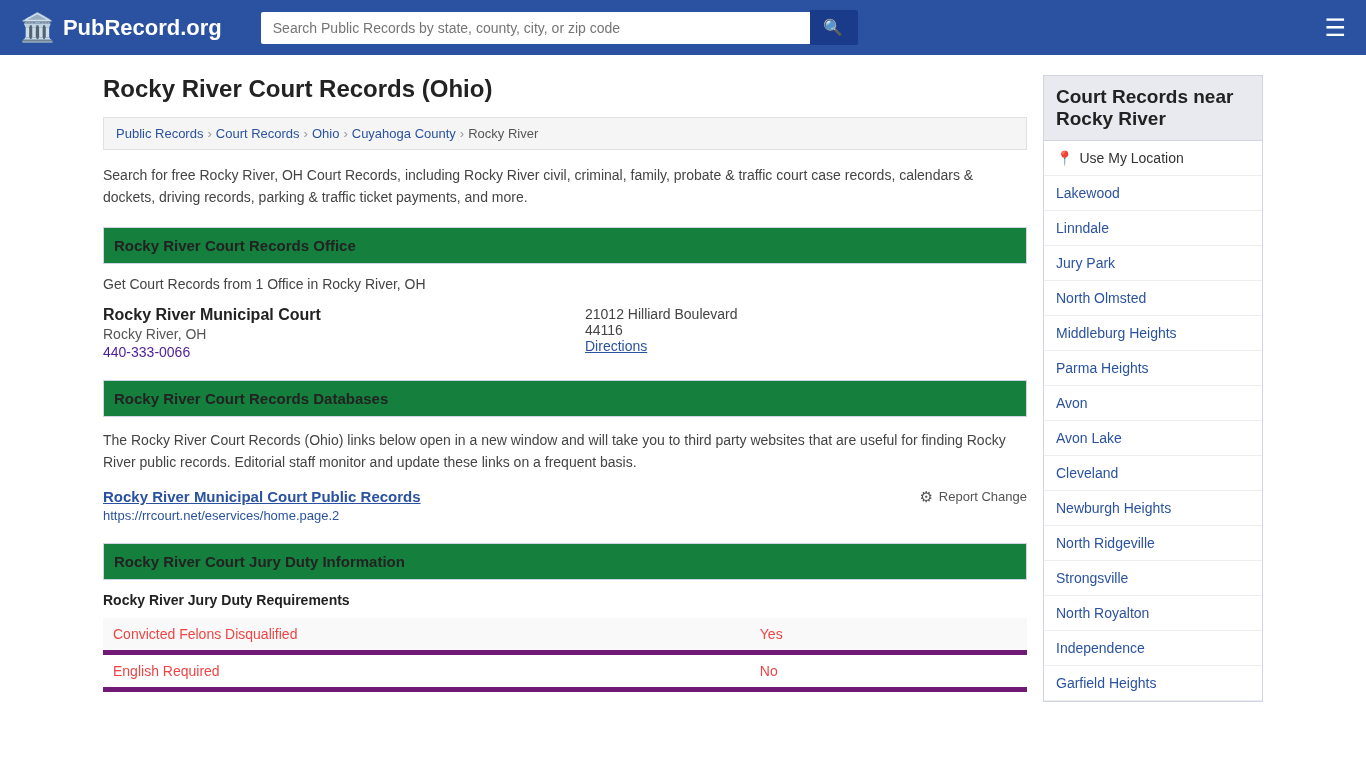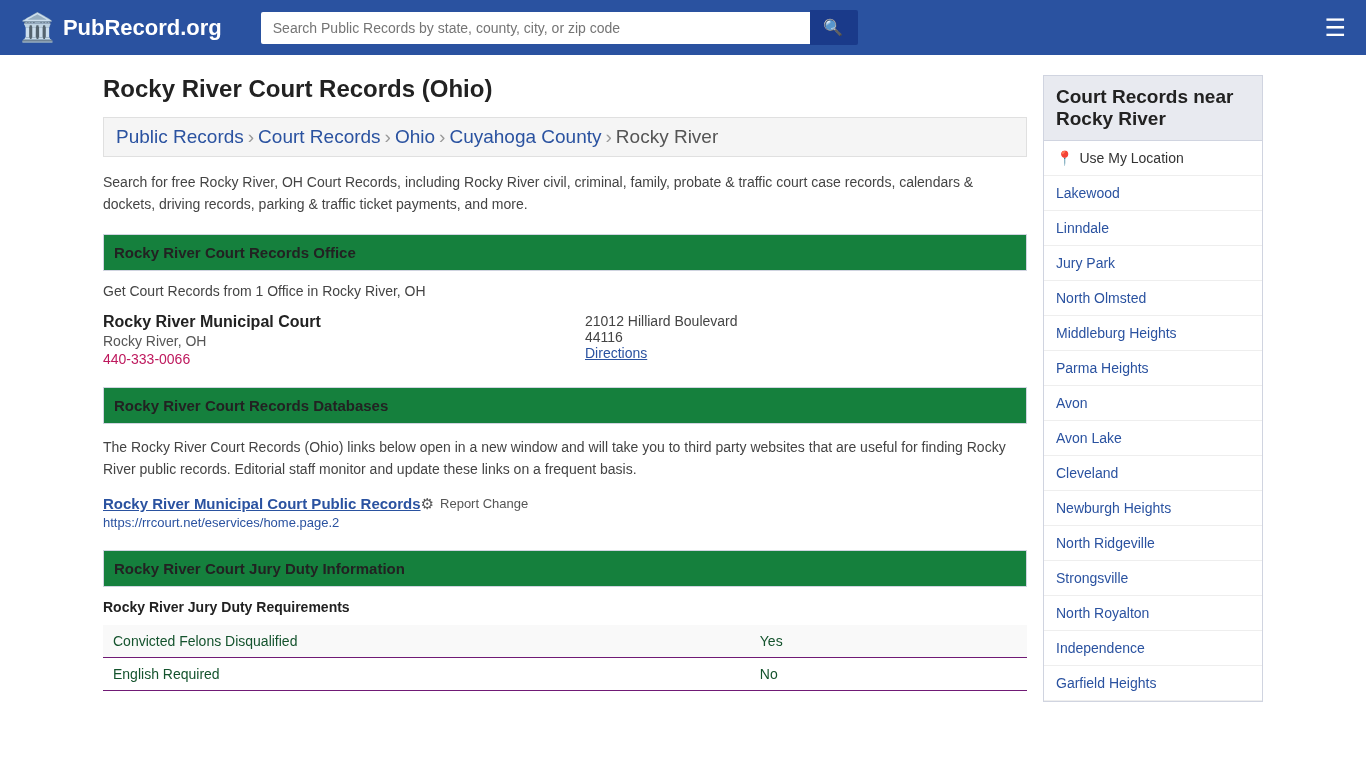--- a/index.html
+++ b/index.html
@@ -81,21 +81,21 @@
       font-weight: bold;
       color: #222;
       margin-bottom: 14px;
     }
 
     
     #breadcrumb {
       background: #f5f5f5;
       border: 1px solid #e0e0e0;
       padding: 8px 12px;
-      font-size: 19px;
+      font-size: 13px;
       color: #555;
       margin-bottom: 14px;
       display: flex;
       align-items: center;
       flex-wrap: wrap;
       gap: 4px;
     }
     .breadcrumb-sep {
       color: #999;
     }
@@ -131,41 +131,41 @@
     
     .court-record {
       margin-bottom: 16px;
     }
     .court-name {
       font-size: 16px;
       font-weight: bold;
       color: #222;
     }
     .court-address { color: #555; font-size: 14px; margin-top: 2px; }
-    .court-phone { color: #be185d; font-size: 14px; margin-top: 2px; }
+    .court-phone { color: #4c1d95; font-size: 14px; margin-top: 2px; }
     .court-details {
       display: flex;
       gap: 40px;
       margin-top: 0;
     }
     .court-left { flex: 1; }
     .court-right { flex: 1; font-size: 14px; color: #444; }
     .directions-link {
       color: #2a52a0;
       text-decoration: underline;
       cursor: pointer;
     }
 
     
     #db-section { margin-bottom: 20px; }
     #db-desc { font-size: 14px; color: #444; margin-bottom: 14px; line-height: 1.6; }
 
     .db-record {
       display: flex;
-      justify-content: flex-start;
+      justify-content: space-between;
       align-items: flex-start;
       margin-bottom: 6px;
     }
     .db-record-left {}
     .db-record-name {
       font-size: 15px;
       font-weight: bold;
       color: #2a52a0;
       text-decoration: underline;
       cursor: pointer;
@@ -196,22 +196,22 @@
       margin-bottom: 10px;
     }
     .jury-table {
       width: 100%;
       border-collapse: collapse;
     }
     .jury-table tr:nth-child(odd) { background: #f9f9f9; }
     .jury-table td {
       padding: 8px 10px;
       font-size: 14px;
-      color: #14532d;
-      border-bottom: 1px solid #701a75;
+      color: #ef4444;
+      border-bottom: 5px solid #701a75;
     }
     .jury-table td:first-child { width: 70%; }
 
     
     #sidebar-header {
       background: #e8eaf0;
       border: 1px solid #d0d4e0;
       padding: 10px 12px;
       font-size: 19px;
       font-weight: bold;

